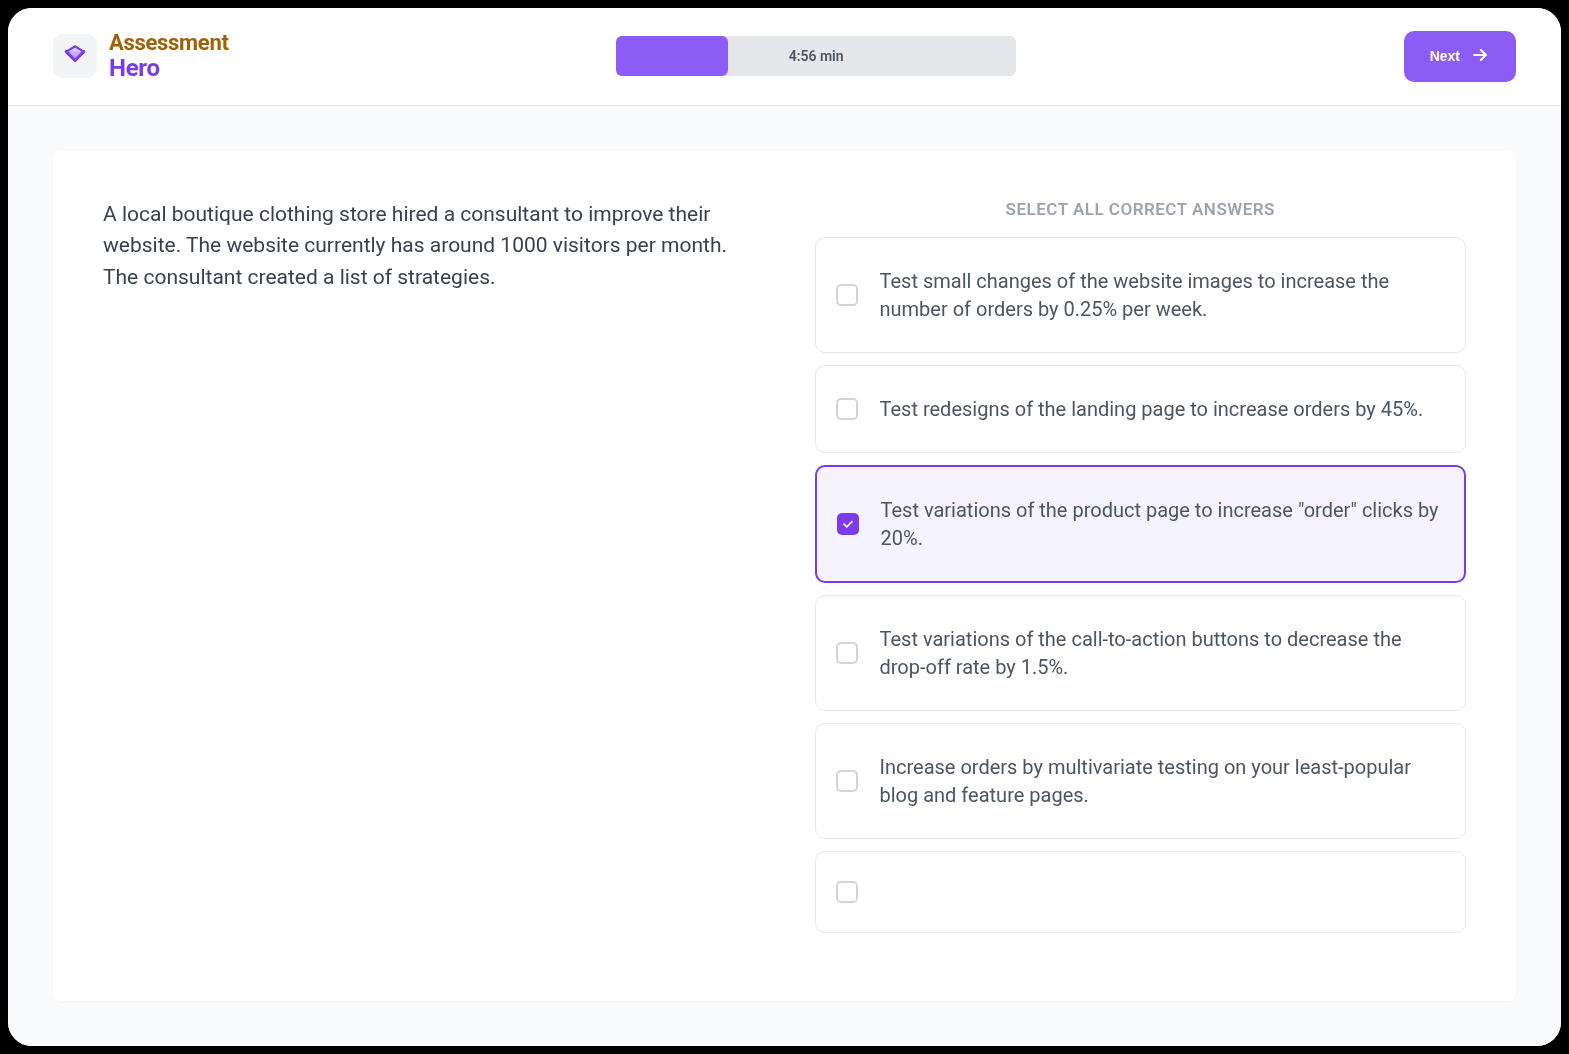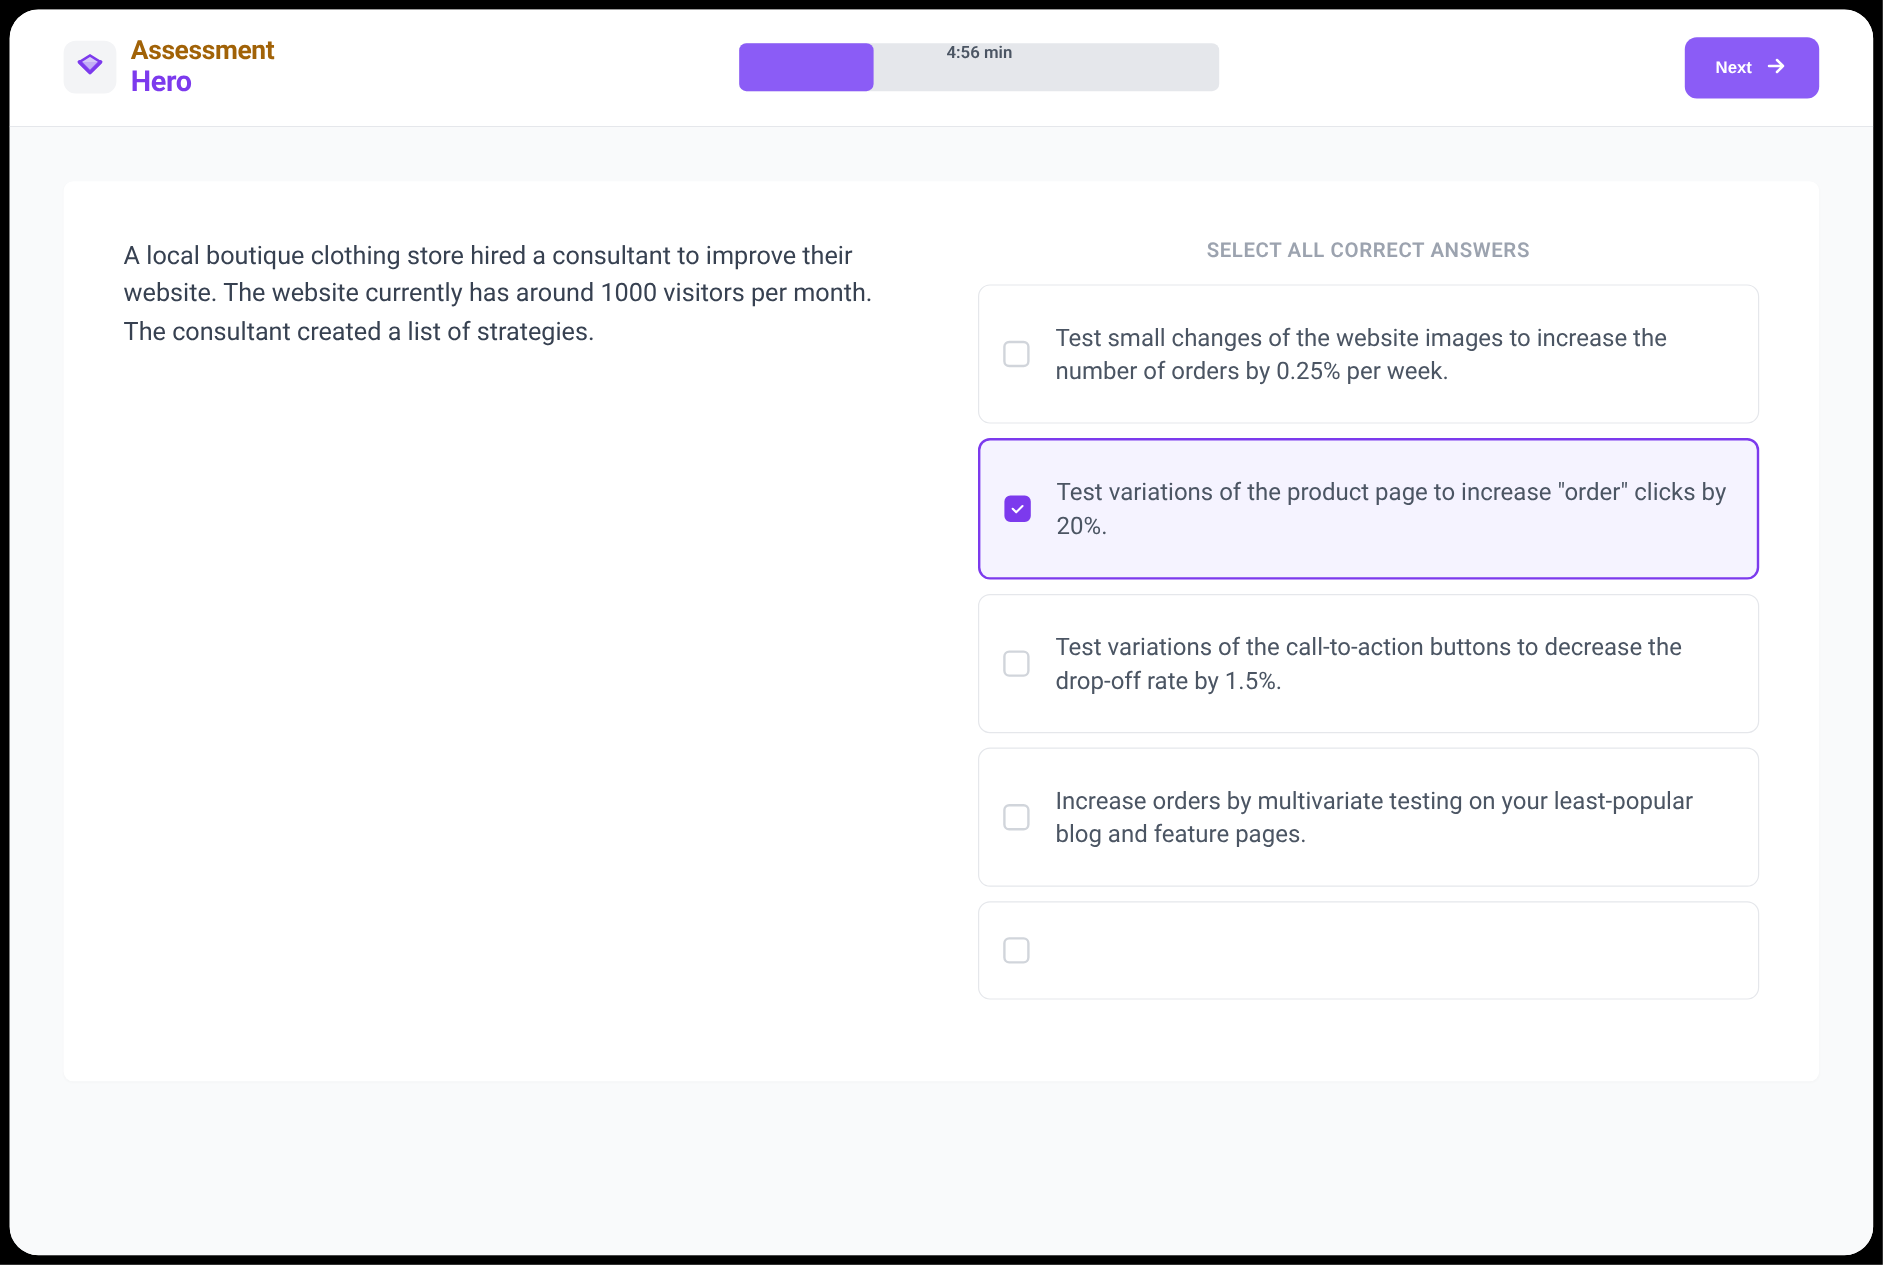--- a/index.html
+++ b/index.html
@@ -66,20 +66,21 @@
       align-items: center;
       width: 400px;
     }
     .progress-wrap {
       width: 400px;
       height: 40px;
       background: #e5e7eb;
       border-radius: 6px;
       position: relative;
       display: flex;
+      align-items: center;
     }
     .progress-fill {
       height: 100%;
       background: #8b5cf6;
       border-radius: 6px;
       width: 28%;
     }
     .timer-text {
       position: absolute;
       width: 100%;
@@ -214,20 +215,24 @@
       <div class="question-col">
         <p>A local boutique clothing store hired a consultant to improve their website. The website currently has around 1000 visitors per month. The consultant created a list of strategies.</p>
       </div>
       <div class="answers-col">
         <div class="answers-heading">SELECT ALL CORRECT ANSWERS</div>
         <div id="answers-list">
             <div class="answer-option">
               <div class="checkbox"></div>
               <div class="answer-text">Test small changes of the website images to increase the number of orders by 0.25% per week.</div>
             </div>
+            <div class="answer-option">
+              <div class="checkbox"></div>
+              <div class="answer-text">Test redesigns of the landing page to increase orders by 45%.</div>
+            </div>
             <div class="answer-option selected">
               <div class="checkbox">
                 <svg width="14" height="14" viewBox="0 0 24 24" fill="none">
                   <path d="M5 12 L10 17 L19 8" stroke="#fff" stroke-width="3" stroke-linecap="round" stroke-linejoin="round"></path>
                 </svg>
               </div>
               <div class="answer-text">Test variations of the product page to increase "order" clicks by 20%.</div>
             </div>
             <div class="answer-option">
               <div class="checkbox"></div>

